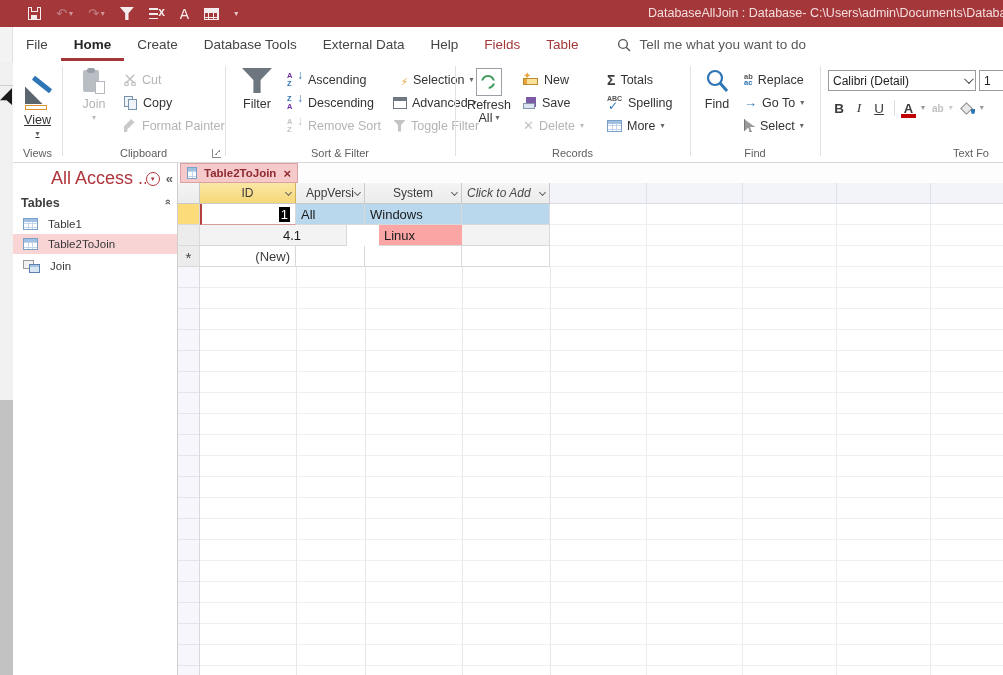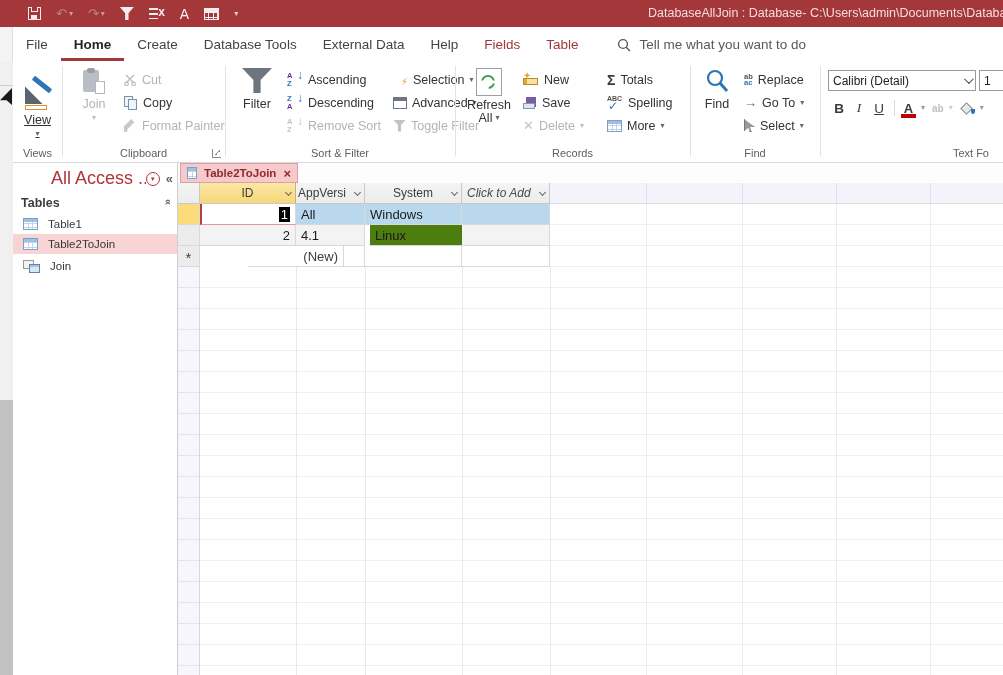--- a/index.html
+++ b/index.html
@@ -477,21 +477,21 @@
       <span class="x">×</span>
     </div>
   </div>
 
   <div class="ds-header">
     <div class="hcell" style="left:0;width:22px;"></div>
     <div class="hcell gold" style="left:22px;width:96px;">
       <span>ID</span>
         <span class="hc"></span>
     </div>
-    <div class="hcell" style="left:118px;width:69px;justify-content:flex-start;padding-left:2px;">
+    <div class="hcell" style="left:118px;width:69px;justify-content:flex-start;padding-left:10px;">
       <span>AppVersi</span>
         <span class="hc"></span>
     </div>
     <div class="hcell" style="left:187px;width:97px;">
       <span>System</span>
         <span class="hc"></span>
     </div>
     <div class="hcell addcol" style="left:284px;width:88px;justify-content:flex-start;padding-left:5px;">
       <span>Click to Add</span>
         <span class="hc"></span>
@@ -516,34 +516,34 @@
         <span>Windows</span>
       </div>
     <div class="cell blue" style="left:284px;width:88px;"></div>
   </div>
 
   <div class="ds-row" style="top:62px;">
     <div class="cell rowsel" style="left:0;width:22px;"></div>
     <div class="cell num" style="left:22px;width:96px;background:#f3f3f3;">
         <span>2</span>
       </div>
-    <div class="cell" style="left:118px;width:69px;background:#f3f3f3;">
+    <div class="cell" style="left:100px;width:69px;background:#f3f3f3;">
         <span>4.1</span>
       </div>
-    <div class="cell" style="left:192px;width:97px;background:#4d7c0f;">
+    <div class="cell" style="left:201px;width:97px;background:#fca5a5;">
         <span>Linux</span>
       </div>
     <div class="cell" style="left:284px;width:88px;background:#f3f3f3;"></div>
   </div>
 
   <div class="ds-row" style="top:83px;">
     <div class="cell rowsel newmark" style="left:0;width:22px;">
         <span>*</span>
       </div>
-    <div class="cell num" style="left:22px;width:96px;color:#3b3b3b;margin-left:48px;">
+    <div class="cell num" style="left:22px;width:96px;color:#3b3b3b;">
         <span>(New)</span>
       </div>
     <div class="cell" style="left:118px;width:69px;"></div>
     <div class="cell" style="left:187px;width:97px;"></div>
     <div class="cell" style="left:284px;width:88px;"></div>
   </div>
 
   <div class="ds-right-empty">
     <span class="vline" style="left:96px;"></span>
       <span class="vline" style="left:192px;"></span>

